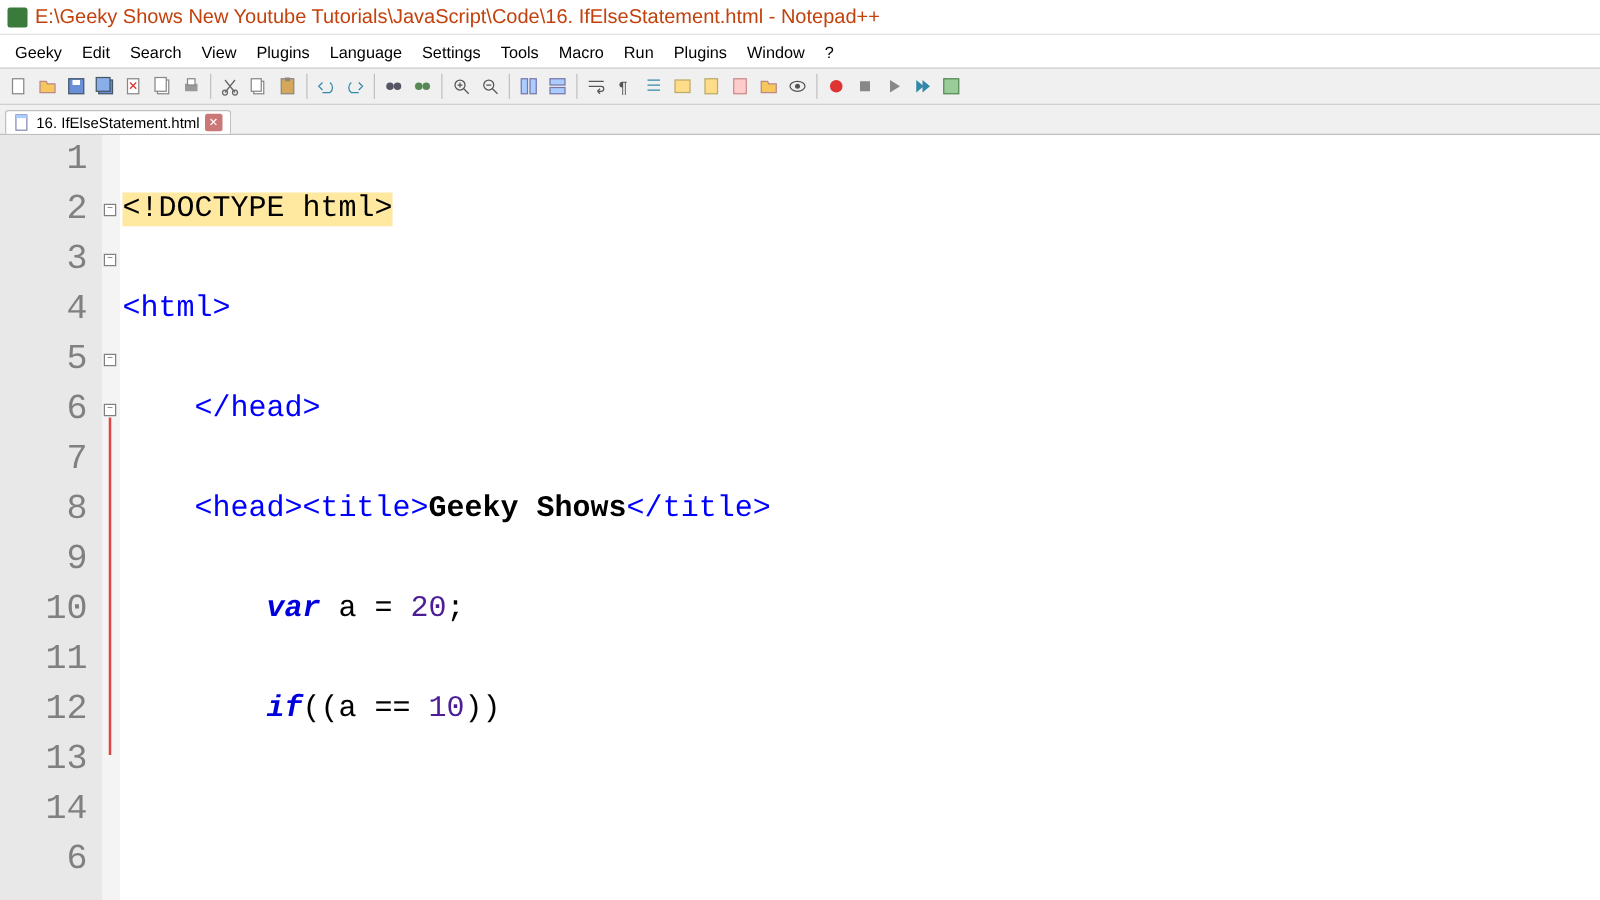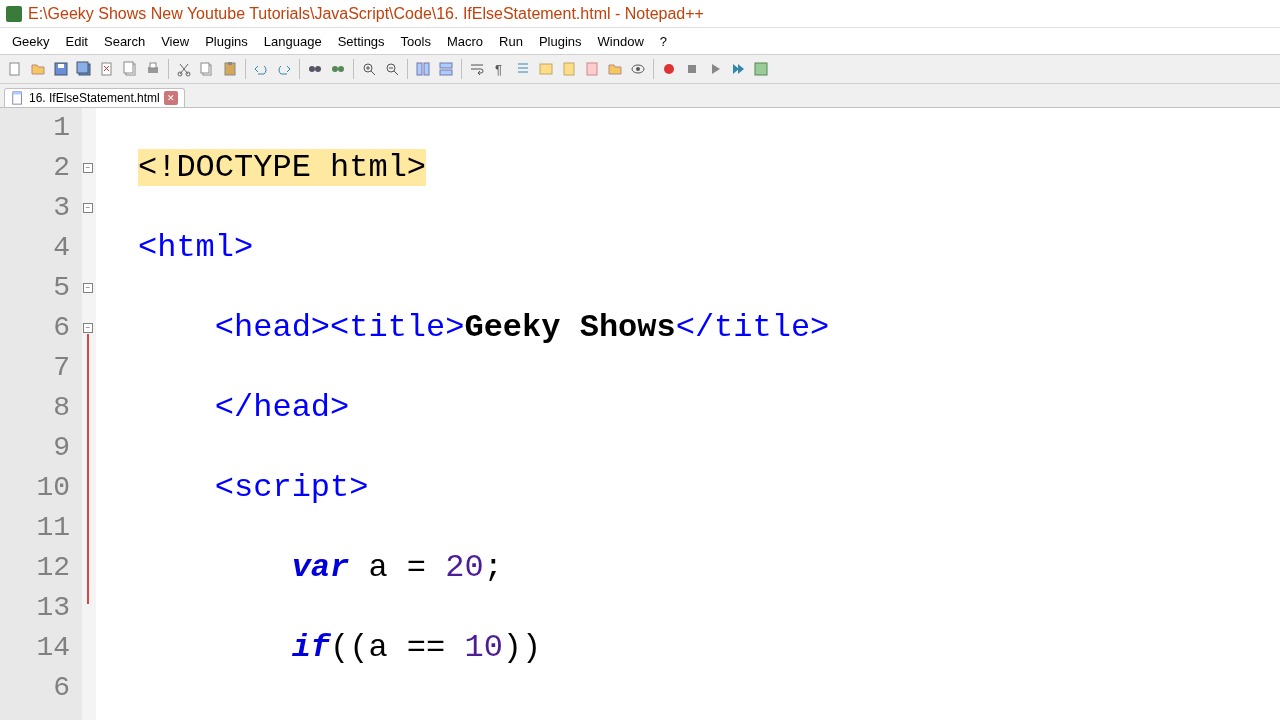--- a/index.html
+++ b/index.html
@@ -25,21 +25,21 @@
 .tab { display: flex; align-items: center; background: #fff; border: 1px solid #c0c0c0; border-bottom: none; padding: 2px 6px; font-size: 12px; gap: 4px; border-radius: 3px 3px 0 0; }
 .tab .tab-icon { width: 14px; height: 14px; }
 .tab .tab-close { width: 14px; height: 14px; background: #c77; border-radius: 2px; display: flex; align-items: center; justify-content: center; color: #fff; font-size: 9px; cursor: pointer; }
 
 
 .editor { display: flex; height: calc(720px - 28px - 26px - 30px - 24px); background: #fff; font-family: "Courier New", monospace; }
 .gutter { width: 82px; background: #e8e8e8; text-align: right; padding-right: 12px; color: #808080; font-size: 28px; line-height: 40px; user-select: none; }
 .fold-col { width: 14px; background: #f4f4f4; position: relative; }
 .fold-box { position: absolute; left: 1px; width: 10px; height: 10px; border: 1px solid #808080; background: #fff; font-size: 8px; line-height: 8px; text-align: center; color: #606060; }
 .fold-line-red { position: absolute; left: 5px; width: 2px; background: #d44; }
-.code { flex: 1; font-size: 32px; line-height: 40px; white-space: pre; padding-left: 2px; position: relative; margin-left: 40px; }
+.code { flex: 1; font-size: 24px; line-height: 40px; white-space: pre; padding-left: 2px; position: relative; }
 .code-line { height: 40px; }
 .hl-doctype { background: #ffe8a0; }
 .c-blue { color: #0000ff; }
 .c-black { color: #000; }
 .c-keyword { color: #0000dd; font-weight: bold; font-style: italic; }
 .c-num { color: #4c1d95; }
 </style>
 </head>
 <body>
 
@@ -280,23 +280,22 @@
   <div class="fold-col">
     <div class="fold-box" style="top:55px">−</div>
     <div class="fold-box" style="top:95px">−</div>
     <div class="fold-box" style="top:175px">−</div>
     <div class="fold-box" style="top:215px">−</div>
     <div class="fold-line-red" style="top:226px;height:270px"></div>
   </div>
   <div class="code">
 <div class="code-line"><span class="hl-doctype c-black">&lt;!DOCTYPE html&gt;</span></div>
 <div class="code-line"><span class="c-blue">&lt;</span><span class="c-blue">html</span><span class="c-blue">&gt;</span></div>
+<div class="code-line">    <span class="c-blue">&lt;/</span><span class="c-blue">head</span><span class="c-blue">&gt;</span></div>
 <div class="code-line">    <span class="c-blue">&lt;</span><span class="c-blue">head</span><span class="c-blue">&gt;&lt;</span><span class="c-blue">title</span><span class="c-blue">&gt;</span><span class="c-black" style="font-weight:bold">Geeky Shows</span><span class="c-blue">&lt;/</span><span class="c-blue">title</span><span class="c-blue">&gt;</span></div>
-<div class="code-line">    <span class="c-blue">&lt;/</span><span class="c-blue">head</span><span class="c-blue">&gt;</span></div>
-<div class="code-line">    <span class="c-blue">&lt;</span><span class="c-blue">script</span><span class="c-blue">&gt;</span></div>
 <div class="code-line">        <span class="c-keyword">var</span><span class="c-black"> a = </span><span class="c-num">20</span><span class="c-black">;</span></div>
 <div class="code-line">        <span class="c-keyword">if</span><span class="c-black">((a == </span><span class="c-num">10</span><span class="c-black">))</span></div>
 
 
 
 
 
 
 
   </div>

